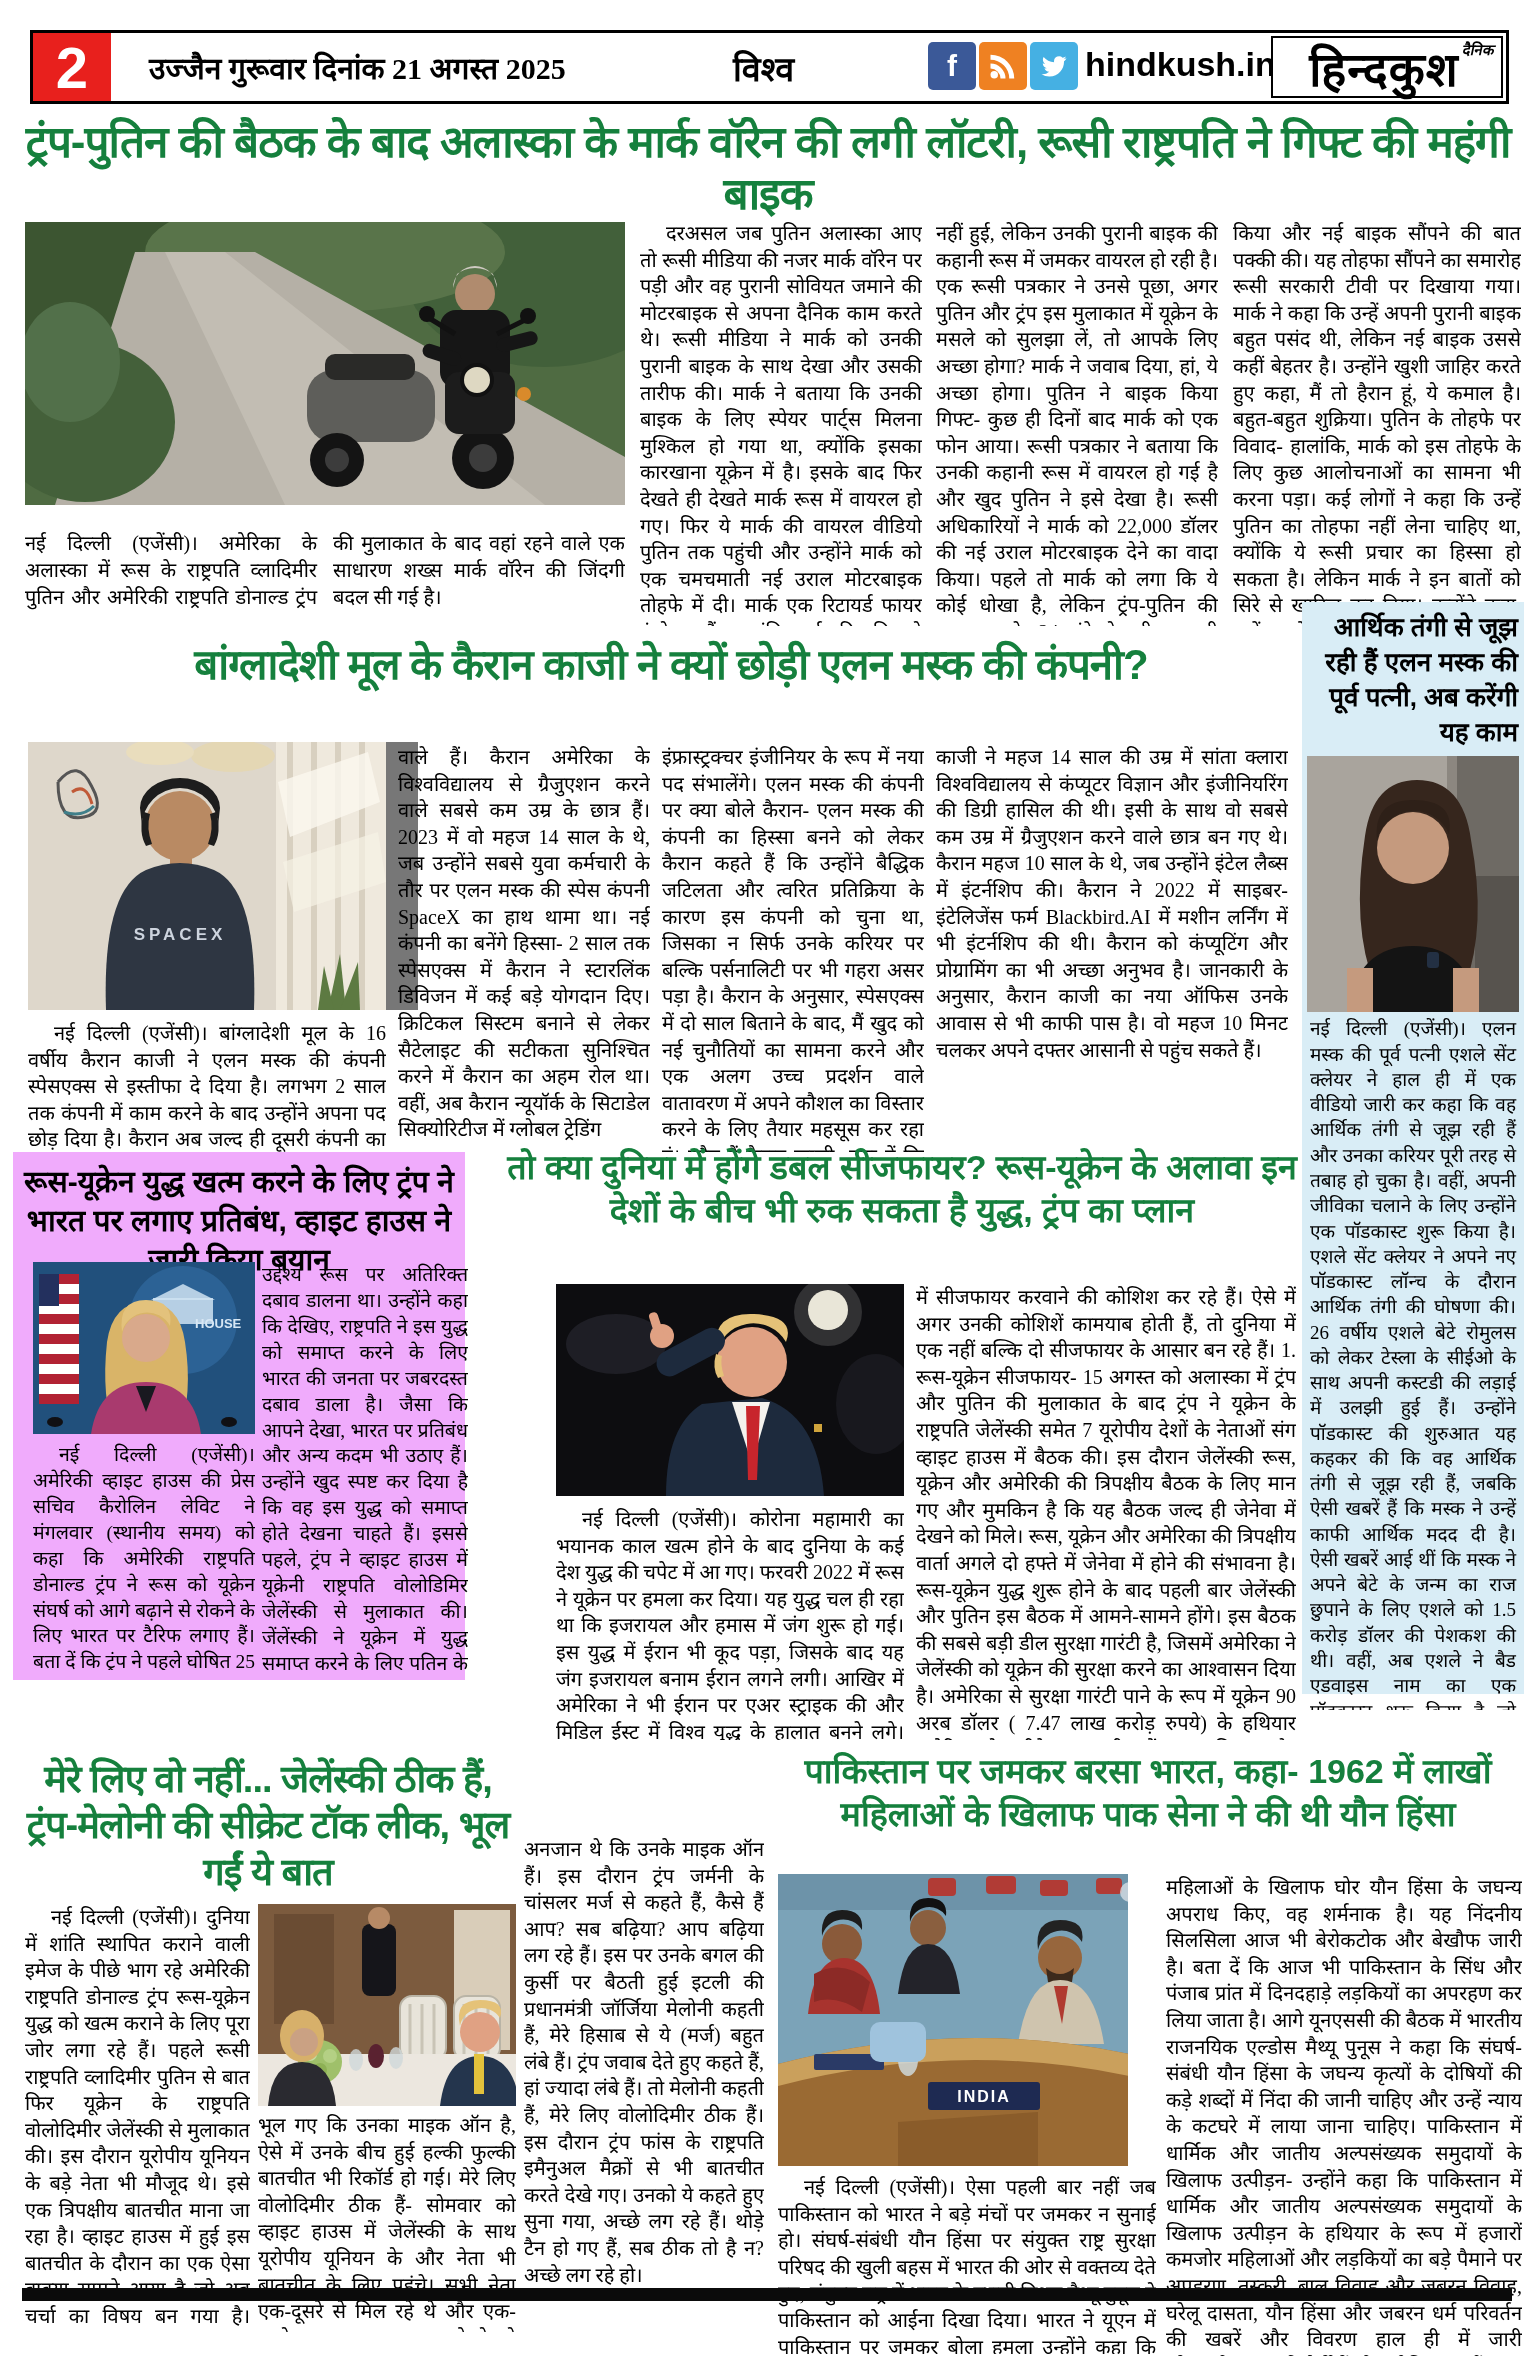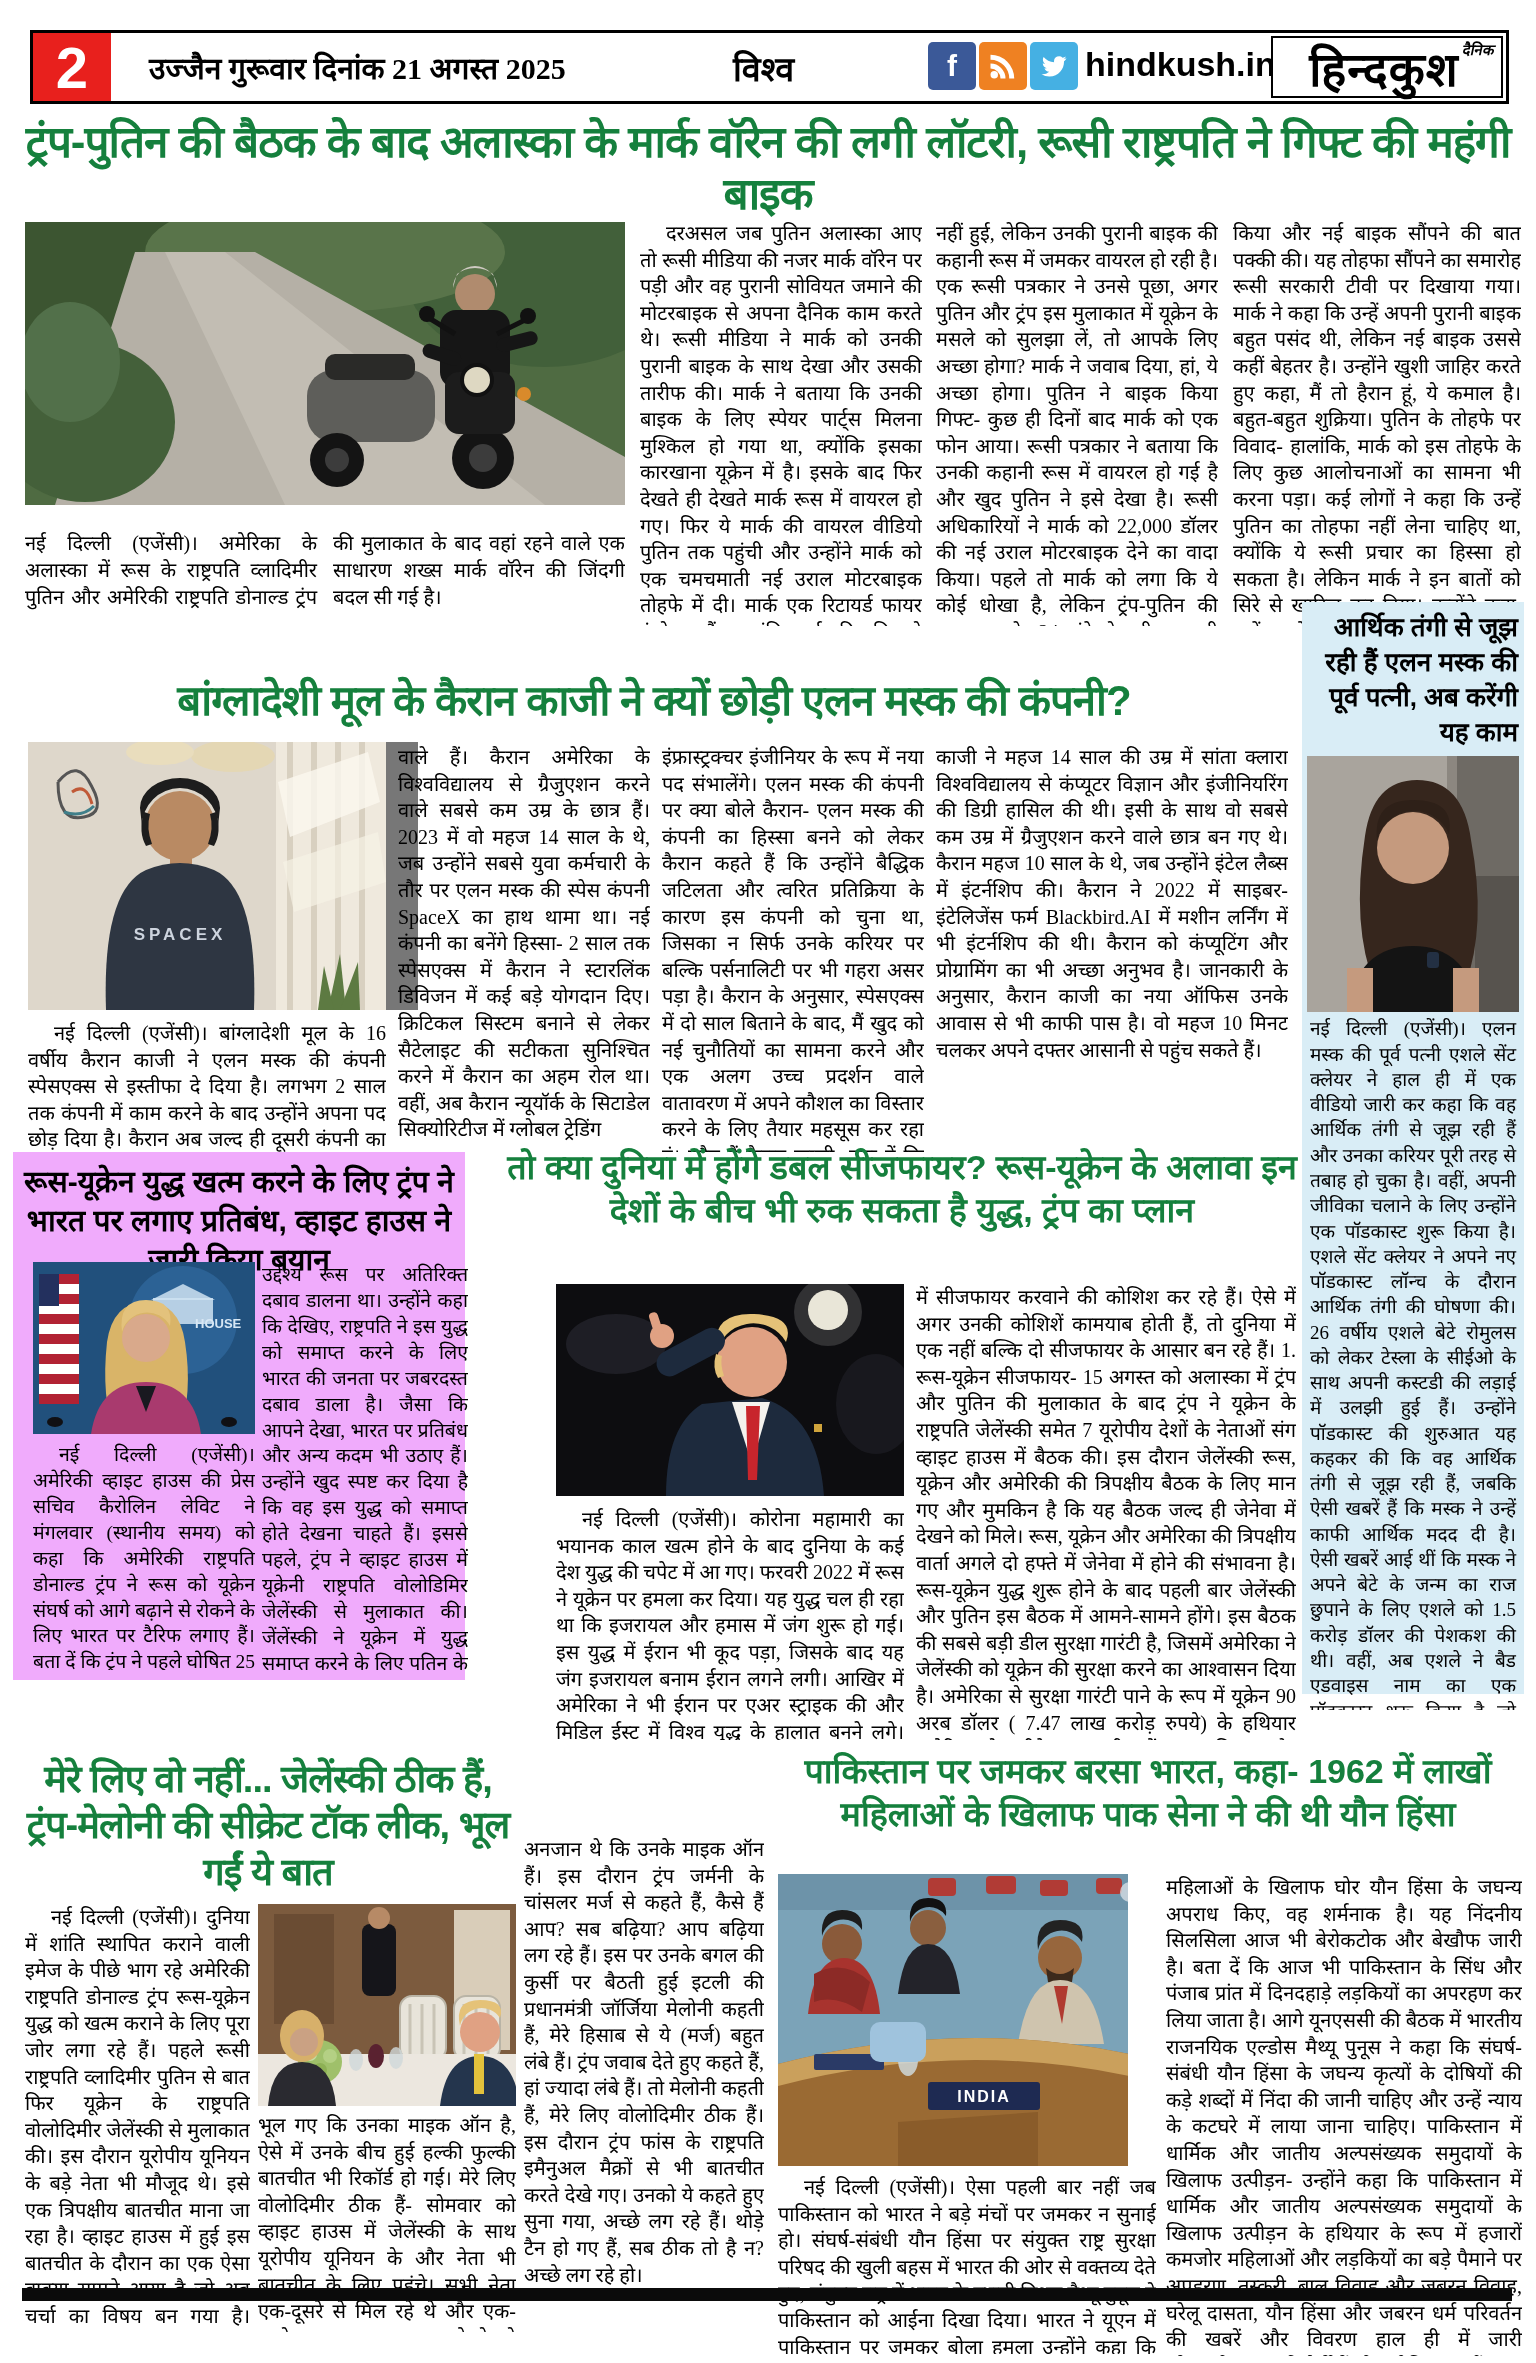--- a/index.html
+++ b/index.html
@@ -105,21 +105,21 @@
       <circle cx="402" cy="92" r="8" fill="#111"></circle>
         <circle cx="503" cy="94" r="8" fill="#111"></circle>
     </svg>
   </div>
   <div class="caption" style="left:25px;top:514px;width:600px;height:112px;">नई दिल्ली (एजेंसी)। अमेरिका के अलास्का में रूस के राष्ट्रपति व्लादिमीर पुतिन और अमेरिकी राष्ट्रपति डोनाल्ड ट्रंप की मुलाकात के बाद वहां रहने वाले एक साधारण शख्स मार्क वॉरेन की जिंदगी बदल सी गई है।</div>
 
   <div class="col ind" style="left:640px;top:220px;width:282px;height:406px;">दरअसल जब पुतिन अलास्का आए तो रूसी मीडिया की नजर मार्क वॉरेन पर पड़ी और वह पुरानी सोवियत जमाने की मोटरबाइक से अपना दैनिक काम करते थे। रूसी मीडिया ने मार्क को उनकी पुरानी बाइक के साथ देखा और उसकी तारीफ की। मार्क ने बताया कि उनकी बाइक के लिए स्पेयर पार्ट्स मिलना मुश्किल हो गया था, क्योंकि इसका कारखाना यूक्रेन में है। इसके बाद फिर देखते ही देखते मार्क रूस में वायरल हो गए। फिर ये मार्क की वायरल वीडियो पुतिन तक पहुंची और उन्होंने मार्क को एक चमचमाती नई उराल मोटरबाइक तोहफे में दी। मार्क एक रिटायर्ड फायर इंस्पेक्टर हैं। हालांकि मार्क की पुतिन से कभी मुलाकात</div>
   <div class="col" style="left:936px;top:220px;width:282px;height:406px;">नहीं हुई, लेकिन उनकी पुरानी बाइक की कहानी रूस में जमकर वायरल हो रही है। एक रूसी पत्रकार ने उनसे पूछा, अगर पुतिन और ट्रंप इस मुलाकात में यूक्रेन के मसले को सुलझा लें, तो आपके लिए अच्छा होगा? मार्क ने जवाब दिया, हां, ये अच्छा होगा। पुतिन ने बाइक किया गिफ्ट- कुछ ही दिनों बाद मार्क को एक फोन आया। रूसी पत्रकार ने बताया कि उनकी कहानी रूस में वायरल हो गई है और खुद पुतिन ने इसे देखा है। रूसी अधिकारियों ने मार्क को 22,000 डॉलर की नई उराल मोटरबाइक देने का वादा किया। पहले तो मार्क को लगा कि ये कोई धोखा है, लेकिन ट्रंप-पुतिन की मुलाकात के 24 घंटे के भीतर रूसी दूतावास के अधिकारियों ने उनसे संपर्क</div>
   <div class="col" style="left:1233px;top:220px;width:288px;height:406px;">किया और नई बाइक सौंपने की बात पक्की की। यह तोहफा सौंपने का समारोह रूसी सरकारी टीवी पर दिखाया गया। मार्क ने कहा कि उन्हें अपनी पुरानी बाइक बहुत पसंद थी, लेकिन नई बाइक उससे कहीं बेहतर है। उन्होंने खुशी जाहिर करते हुए कहा, मैं तो हैरान हूं, ये कमाल है। बहुत-बहुत शुक्रिया। पुतिन के तोहफे पर विवाद- हालांकि, मार्क को इस तोहफे के लिए कुछ आलोचनाओं का सामना भी करना पड़ा। कई लोगों ने कहा कि उन्हें पुतिन का तोहफा नहीं लेना चाहिए था, क्योंकि ये रूसी प्रचार का हिस्सा हो सकता है। लेकिन मार्क ने इन बातों को सिरे से खारिज कर दिया। उन्होंने कहा, उन्हें मुझसे कुछ नहीं मिल रहा।</div>
 
-  <div class="h-xl" style="left:15px;top:640px;width:1278px;font-size:42px;margin-top:36px;">बांग्लादेशी मूल के कैरान काजी ने क्यों छोड़ी एलन मस्क की कंपनी?</div>
+  <div class="h-xl" style="left:32px;top:640px;width:1278px;font-size:42px;">बांग्लादेशी मूल के कैरान काजी ने क्यों छोड़ी एलन मस्क की कंपनी?</div>
 
   <div class="photo" style="left:28px;top:742px;width:390px;height:268px;">
     <svg width="358" height="268" viewBox="0 0 358 268">
       <rect width="358" height="268" fill="#ded7cb"></rect>
       <rect x="248" y="0" width="110" height="268" fill="#efe9dd"></rect>
       <line x1="262" y1="0" x2="262" y2="268" stroke="#d8d0c0" stroke-width="6"></line>
       <line x1="286" y1="0" x2="286" y2="268" stroke="#d8d0c0" stroke-width="6"></line>
       <line x1="310" y1="0" x2="310" y2="268" stroke="#d8d0c0" stroke-width="6"></line>
       <line x1="334" y1="0" x2="334" y2="268" stroke="#d8d0c0" stroke-width="6"></line>
       <polygon points="250,40 340,10 352,60 262,95" fill="#fbf8ef" opacity="0.8"></polygon>

